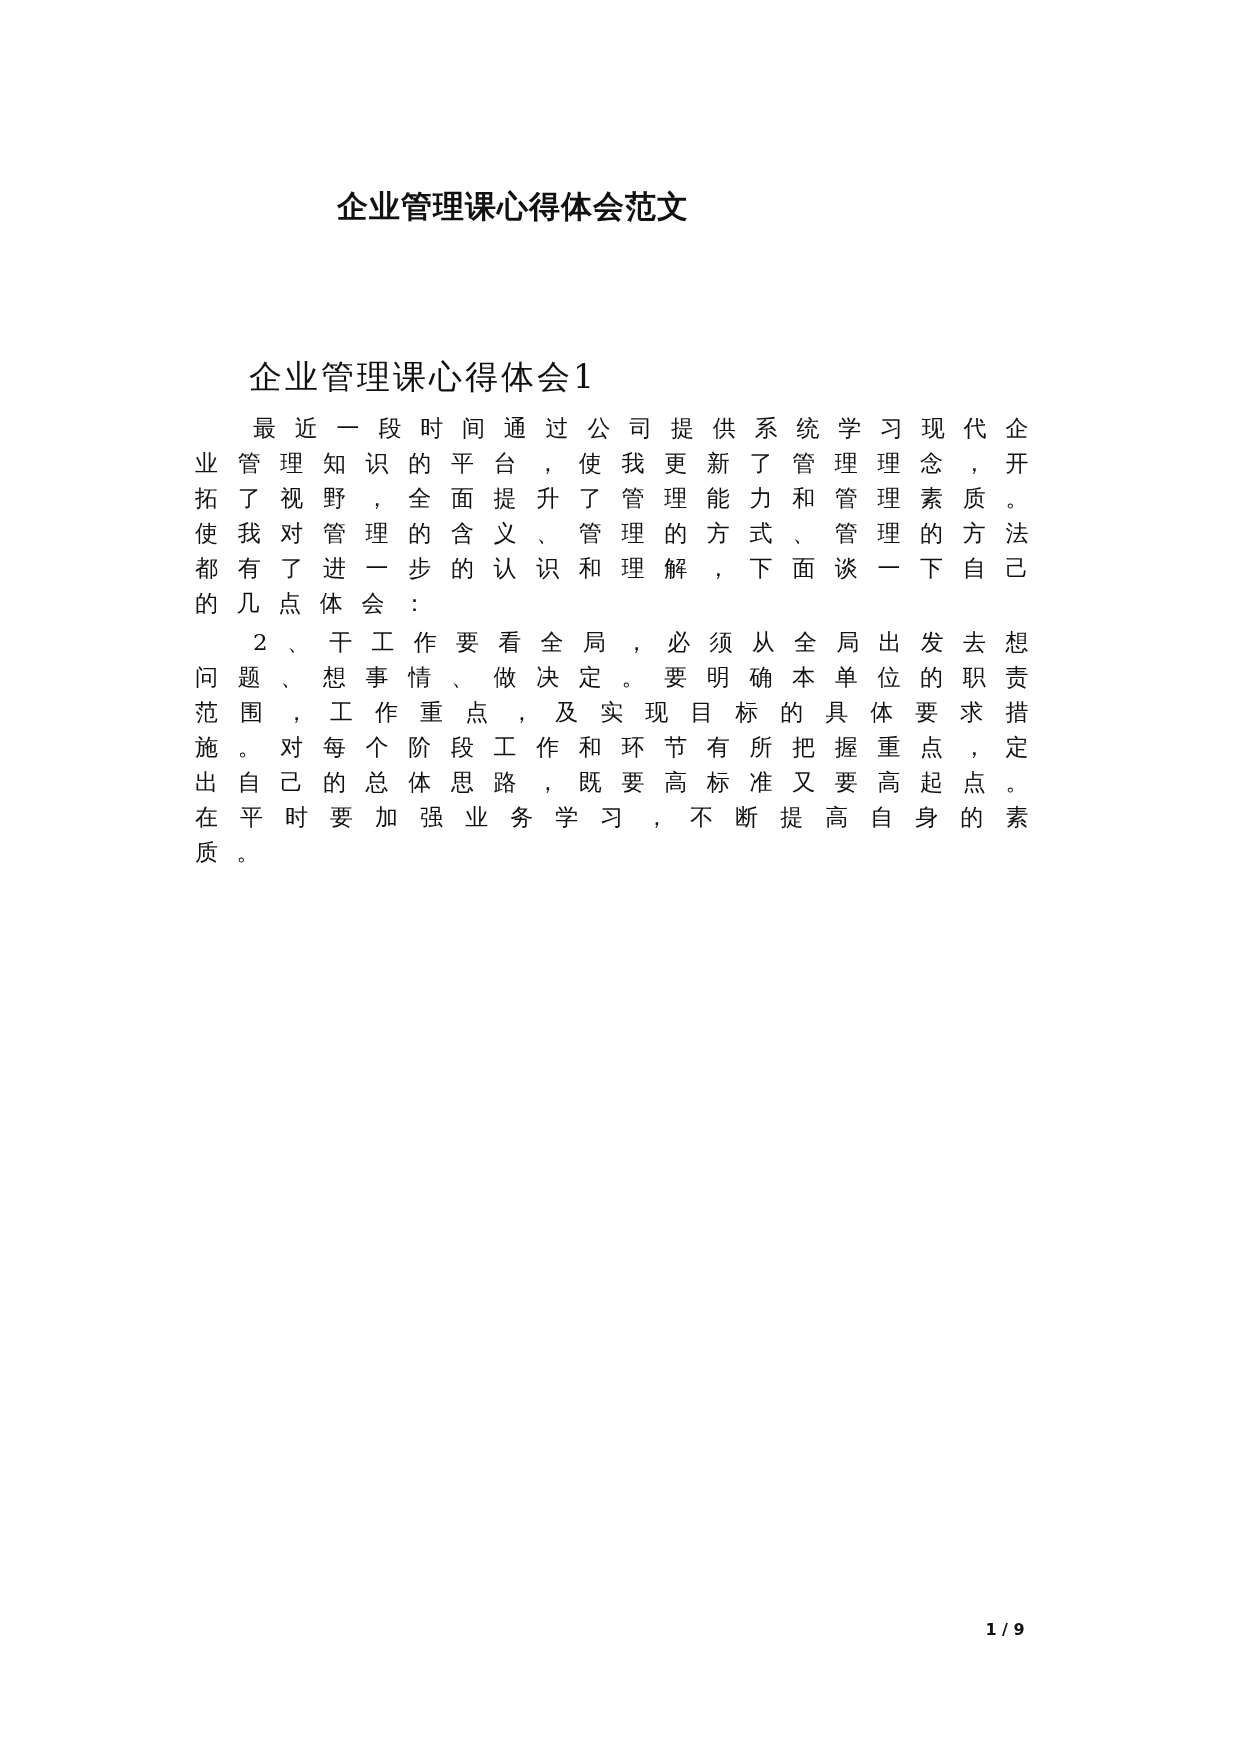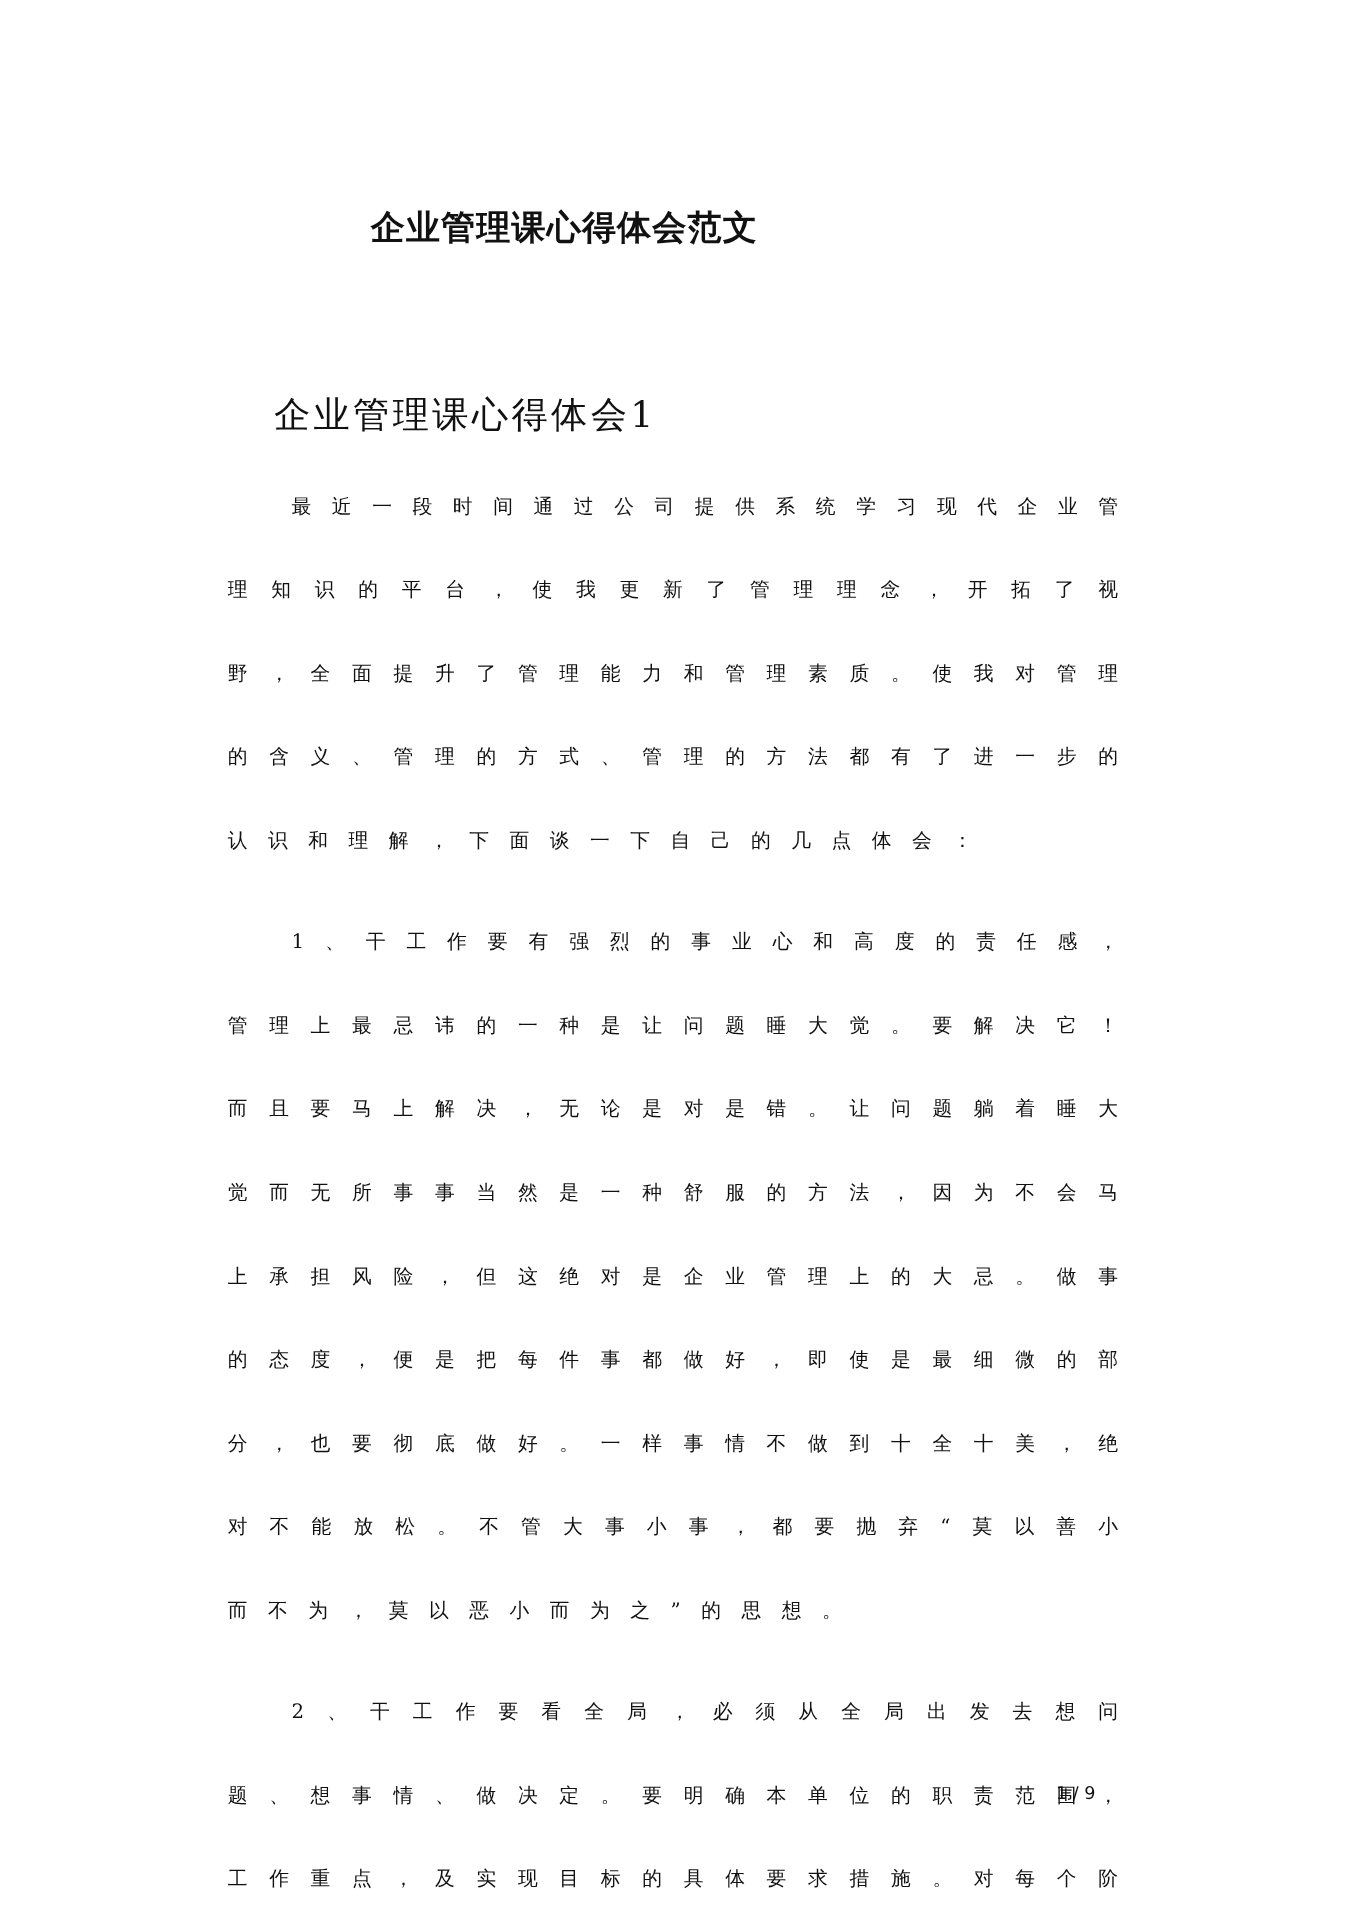--- a/index.html
+++ b/index.html
@@ -2,34 +2,33 @@
 <html><head>
 <meta charset="utf-8">
 <style>
   html, body { margin: 0; padding: 0; background: #ffffff; }
   body { width: 1240px; height: 1753px; position: relative; overflow: hidden;
          font-family: "DejaVu Serif", "Liberation Serif", serif; color: #111; }
   .title { position: absolute; top: 186px; left: 0; width: 1026px; text-align: center;
            font-family: "DejaVu Sans", "Liberation Sans", sans-serif;
            font-size: 31px; font-weight: bold; letter-spacing: 1px; color: #111; }
   .body { position: absolute; top: 348px; left: 191px; width: 860px; }
-  .para { margin: 16px; font-size: 18px; line-height: 76px; letter-spacing: 18.6px;
+  .para { margin: 4px; font-size: 23px; line-height: 35px; letter-spacing: 18.6px;
           text-align: justify; text-align-last: left; word-break: break-all; }
   .indent { text-indent: 58px; }
   .subhead { margin: 0; font-size: 33px; line-height: 58.5px; letter-spacing: 3px; text-indent: 58px; }
-  .page-num { position: absolute; top: 1620px; left: 960px; width: 90px; 
-              font-family: "DejaVu Sans", "Liberation Sans", sans-serif; font-weight: normal;
+  .page-num { position: absolute; top: 1620px; left: 960px; width: 90px; text-align: center;
+              font-family: "DejaVu Sans", "Liberation Sans", sans-serif; font-weight: bold;
               font-size: 16px; color: #111; }
 </style>
 </head>
 <body>
 
 <div class="title">企业管理课心得体会范文</div>
 
 <div class="body">
   <p class="subhead">企业管理课心得体会1</p>
   <p class="para indent">最近一段时间通过公司提供系统学习现代企业管理知识的平台，使我更新了管理理念，开拓了视野，全面提升了管理能力和管理素质。使我对管理的含义、管理的方式、管理的方法都有了进一步的认识和理解，下面谈一下自己的几点体会：</p>
-  <p class="para indent">1、干工作要有强烈的事业心和高度的责任感，管理上最忌讳的一种是让问题睡大觉。要解决它！而且要马上解决，无论是对是错。让问题躺着睡大觉而无所事事当然是一种舒服的方法，因为不会马上承担风险，但这绝对是企业管理上的大忌。做事的态度，便是把每件事都做好，即使是最细微的部分，也要彻底做好。一样事情不做到十全十美，绝对不能放松。不管大事小事，都要抛弃“莫以善小而不为，莫以恶小而为之”的思想。</p>
   <p class="para indent">2、干工作要看全局，必须从全局出发去想问题、想事情、做决定。要明确本单位的职责范围，工作重点，及实现目标的具体要求措施。对每个阶段工作和环节有所把握重点，定出自己的总体思路，既要高标准又要高起点。在平时要加强业务学习，不断提高自身的素质。</p>
 
 </div>
 
 <div class="page-num">1 / 9</div>
 
 </body></html>

